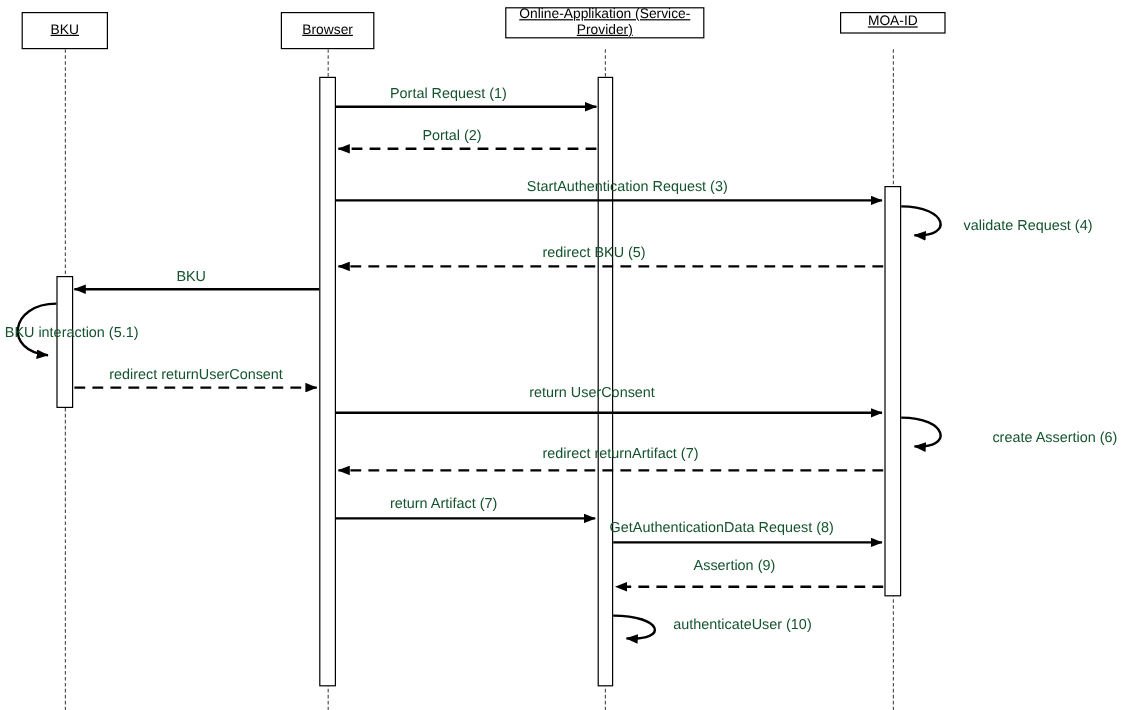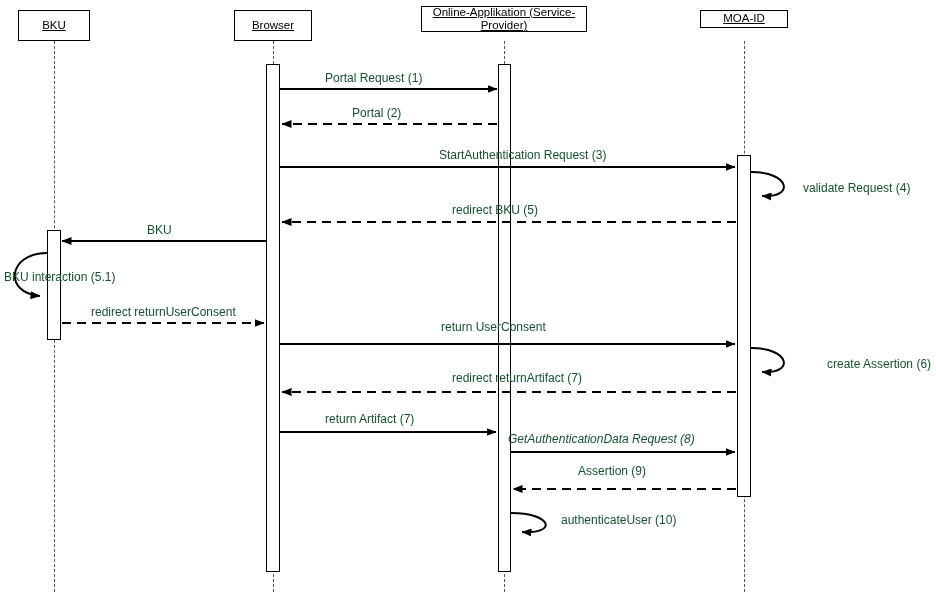--- a/index.html
+++ b/index.html
@@ -132,17 +132,17 @@
   <div class="msg-label" style="left:399px; top:148px;margin-left:40px;">StartAuthentication Request (3)</div>
   <div class="msg-label" style="left:803px; top:181px;">validate Request (4)</div>
   <div class="msg-label" style="left:452px; top:203px;">redirect BKU (5)</div>
   <div class="msg-label" style="left:147px; top:223px;">BKU</div>
   <div class="msg-label" style="left:4px; top:270px;">BKU interaction (5.1)</div>
   <div class="msg-label" style="left:72px; top:305px;margin-left:19px;">redirect returnUserConsent</div>
   <div class="msg-label" style="left:441px; top:320px;">return UserConsent</div>
   <div class="msg-label" style="left:803px; top:357px;margin-left:24px;">create Assertion (6)</div>
   <div class="msg-label" style="left:452px; top:371px;">redirect returnArtifact (7)</div>
   <div class="msg-label" style="left:325px; top:412px;">return Artifact (7)</div>
-  <div class="msg-label" style="left:508px; top:432px;font-style:italic;">GetAuthenticationData Request (8)</div>
+  <div class="msg-label" style="left:508px; top:432px;">GetAuthenticationData Request (8)</div>
   <div class="msg-label" style="left:578px; top:464px;">Assertion (9)</div>
   <div class="msg-label" style="left:561px; top:513px;">authenticateUser (10)</div>
 
 </div>
 
 </body></html>

